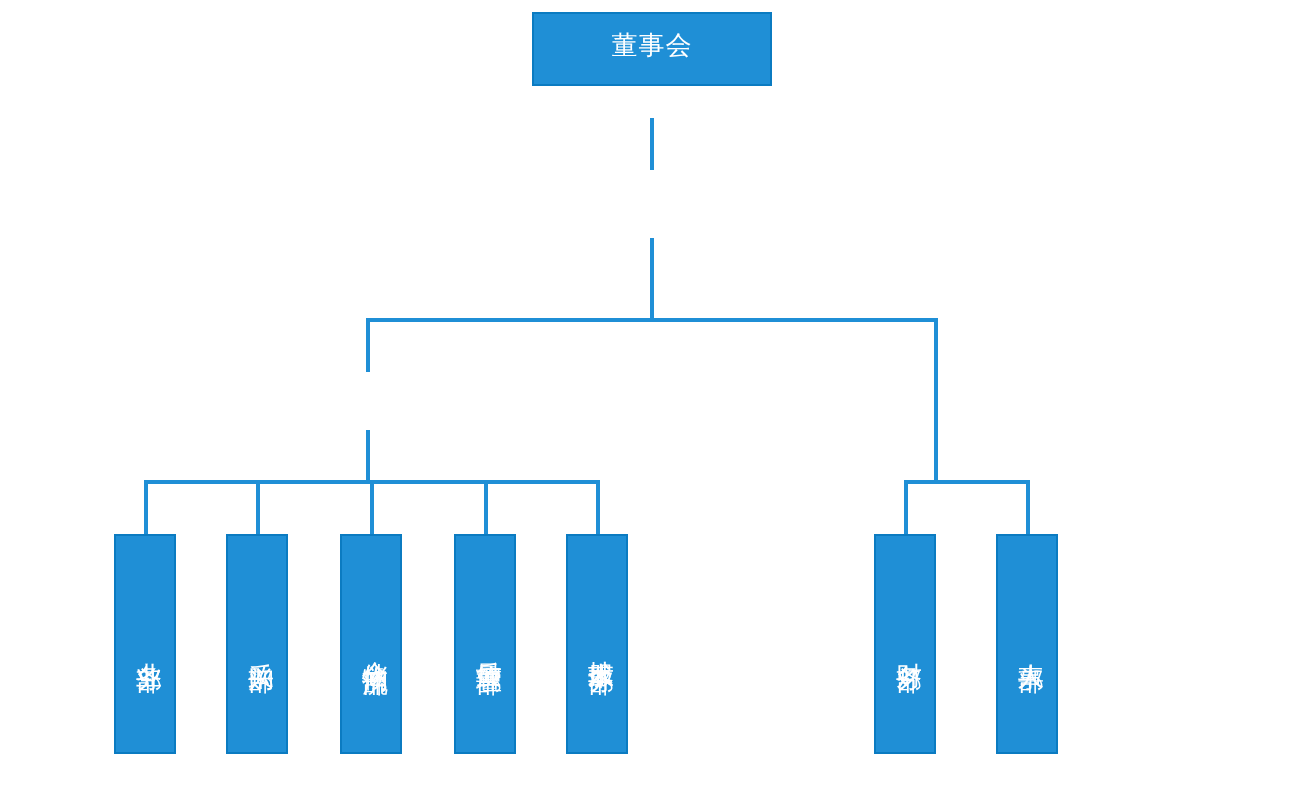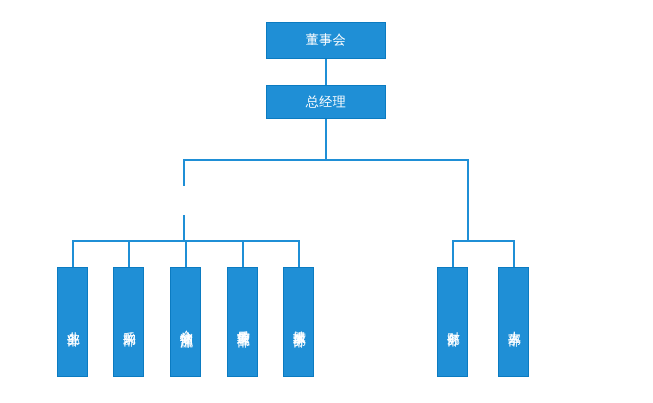--- a/index.html
+++ b/index.html
@@ -62,27 +62,24 @@
   <div class="conn" style="left:72px; top:240px; width:2px; height:28px;"></div>
   <div class="conn" style="left:128px; top:240px; width:2px; height:28px;"></div>
   <div class="conn" style="left:185px; top:240px; width:2px; height:28px;"></div>
   <div class="conn" style="left:242px; top:240px; width:2px; height:28px;"></div>
   <div class="conn" style="left:298px; top:240px; width:2px; height:28px;"></div>
 
   <div class="conn" style="left:452px; top:240px; width:63px; height:2px;"></div>
   <div class="conn" style="left:452px; top:240px; width:2px; height:28px;"></div>
   <div class="conn" style="left:513px; top:240px; width:2px; height:28px;"></div>
 
-  <div class="node horiz" style="left:266px; top:22px; width:120px; height:37px;">
+  <div class="node horiz" style="left:266px; top:6px; width:120px; height:37px;">
     <span>董事会</span>
   </div>
 
-  <div class="node horiz" style="left:266px; top:85px; width:120px; height:34px;">
-    <span>总经理</span>
-  </div>
 
 
   <div class="node vert" style="left:57px; top:267px; width:31px; height:110px;">
     <span>业务部</span>
   </div>
 
   <div class="node vert" style="left:113px; top:267px; width:31px; height:110px;">
     <span>采购部</span>
   </div>
 

